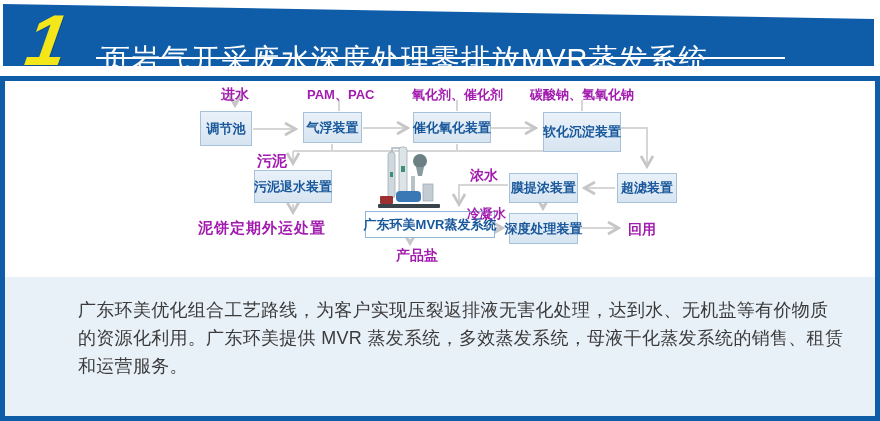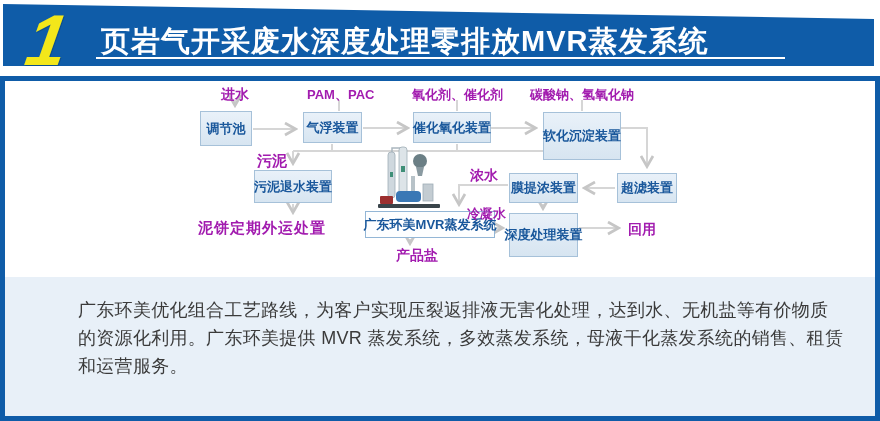--- a/index.html
+++ b/index.html
@@ -16,22 +16,22 @@
     background:#0f5ca8;
     clip-path:polygon(0 0,100% 24%,100% 100%,0 100%);
   }
   .badge{
     position:absolute;left:27px;top:4px;
     font-size:72px;line-height:1;font-weight:bold;font-style:italic;
     color:#f3e71a;transform:skewX(-9deg);
     text-shadow:1px 1px 0 rgba(0,0,0,0.15);
   }
   .page-title{
-    position:absolute;left:101px;top:22px;width:700px;
-    color:#ffffff;font-size:29px;font-weight:bold;letter-spacing:1px;
+    position:absolute;left:101px;top:40px;width:700px;
+    color:#ffffff;font-size:29px;font-weight:normal;letter-spacing:1px;
     white-space:nowrap;
   }
   .title-underline{
     position:absolute;left:96px;top:57px;width:689px;height:2px;background:#ffffff;
   }
 
   
   .panel{
     position:absolute;left:0;top:76px;width:880px;height:345px;
     box-sizing:border-box;border:5px solid #0f5ca8;background:#ffffff;
@@ -114,26 +114,26 @@
 
       <path d="M410,239 V242" marker-end="url(#arr)"></path>
 
       <path d="M293,204 V211" marker-end="url(#arr)"></path>
     </g>
   </svg>
 
   <div class="node" style="left:200px;top:111px;width:52px;height:35px">调节池</div>
   <div class="node" style="left:303px;top:112px;width:59px;height:31px">气浮装置</div>
   <div class="node" style="left:413px;top:112px;width:78px;height:31px">催化氧化装置</div>
-  <div class="node" style="left:543px;top:112px;width:78px;height:48px">软化沉淀装置</div>
+  <div class="node" style="left:543px;top:112px;width:78px;height:40px">软化沉淀装置</div>
   <div class="node" style="left:509px;top:173px;width:69px;height:30px">膜提浓装置</div>
   <div class="node" style="left:254px;top:170px;width:78px;height:33px">污泥退水装置</div>
   <div class="node" style="left:617px;top:173px;width:60px;height:30px">超滤装置</div>
   <div class="node mvr" style="left:344px;top:211px;width:130px;height:27px">广东环美MVR蒸发系统</div>
-  <div class="node" style="left:509px;top:213px;width:69px;height:44px">深度处理装置</div>
+  <div class="node" style="left:509px;top:213px;width:69px;height:31px">深度处理装置</div>
 
   <div class="flabel" style="left:221px;top:86px;font-size:14px">进水</div>
   <div class="flabel" style="left:307px;top:86px">PAM、PAC</div>
   <div class="flabel" style="left:412px;top:86px">氧化剂、催化剂</div>
   <div class="flabel" style="left:530px;top:86px">碳酸钠、氢氧化钠</div>
   <div class="flabel" style="left:257px;top:152px;font-size:15px">污泥</div>
   <div class="flabel" style="left:198px;top:219px;font-size:15px;letter-spacing:1px">泥饼定期外运处置</div>
   <div class="flabel" style="left:470px;top:167px;font-size:14px">浓水</div>
   <div class="flabel" style="left:467px;top:205px">冷凝水</div>
   <div class="flabel" style="left:628px;top:221px;font-size:14px">回用</div>

